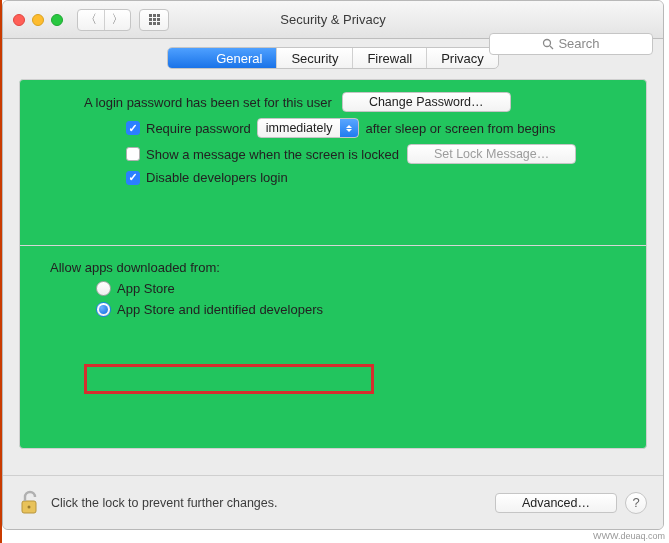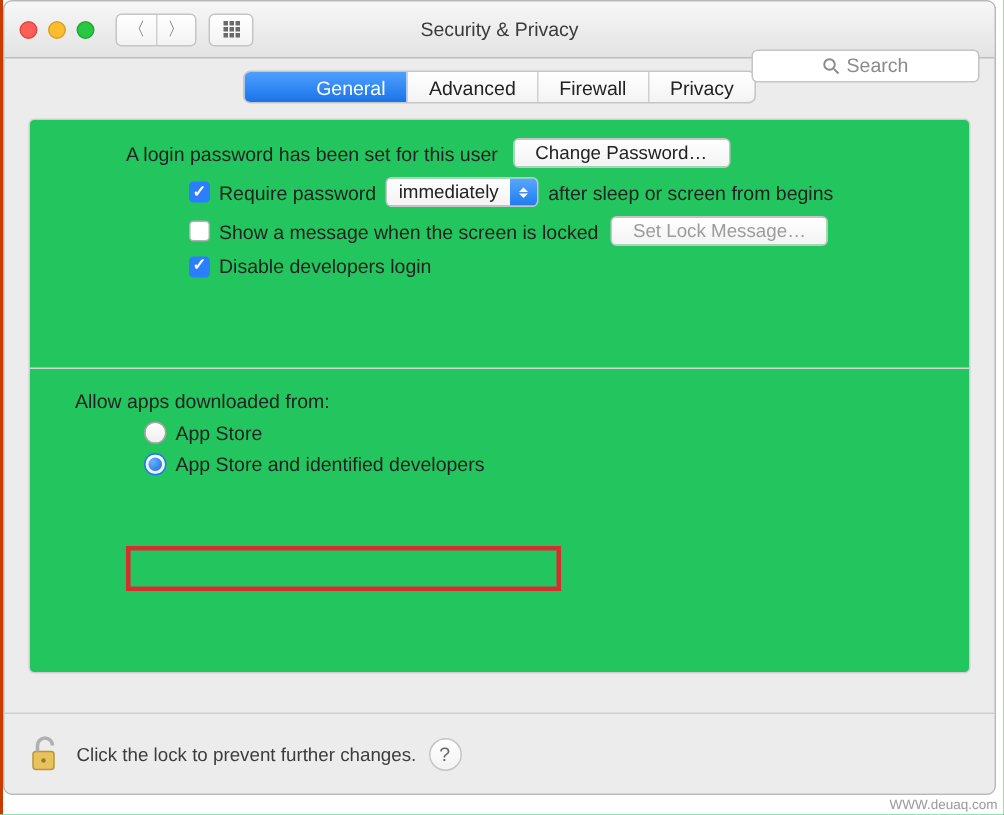--- a/index.html
+++ b/index.html
@@ -56,21 +56,21 @@
     border:1px solid #c5c5c5; border-radius:4px;
     background: linear-gradient(#ffffff,#f3f3f3);
     display:flex; align-items:center; justify-content:center;
   }
   .wintitle {
     position: absolute; left:0; right:0; text-align:center;
     font-size: 13px; color:#3a3a3a; pointer-events:none;
   }
   .searchwrap {
     margin-left: auto;
-    width: 152px; height: 22px;
+    width: 164px; height: 22px;
     border:1px solid #c5c5c5; border-radius: 4px;
     background: #ffffff;
     display:flex; align-items:center; justify-content:center;
     color:#8a8a8a; gap:4px;margin-top:48px;
   }
   .chev { font-size: 12px; color:#6b6b6b; }
   .gridicon { display:grid; grid-template-columns:repeat(3,3px); grid-template-rows:repeat(3,3px); gap:1px;}
   .gridicon span{ background:#6b6b6b; width:3px; height:3px; }
   
   .tabbar { display:flex; justify-content:center; margin-top: 8px; }
@@ -92,21 +92,21 @@
     border:1px solid #cfcfcf;
     border-radius:4px;
     padding: 12px 18px 0 18px;
     position: relative;
   }
   .row { display:flex; align-items:center; margin-bottom: 6px; }
   .row1 { margin-left: 46px; }
   .btn {
     border:1px solid #c5c5c5; border-radius:4px;
     background: linear-gradient(#ffffff,#f3f3f3);
-    height: 20px; padding: 0 14px; font-size:12.5px;
+    height: 20px; padding: 0 26px; font-size:12.5px;
     display:inline-flex; align-items:center;
     color:#222;
   }
   .btn.disabled { color:#9c9c9c; }
   .checkbox {
     width:14px; height:14px; border:1px solid #b0b0b0; border-radius:3px;
     background:#fff; display:inline-flex; align-items:center; justify-content:center;
     margin-right:6px; flex-shrink:0;
   }
   .checkbox.checked { background:#2b7fff; border-color:#2b7fff; }
@@ -212,21 +212,21 @@
       <span>Search</span>
     </div>
   </div>
 
   <div class="tabbar">
     <div class="tabs">
       <div class="tab active">
           <span>General</span>
         </div>
       <div class="tab">
-          <span>Advanced</span>
+          <span>Security</span>
         </div>
       <div class="tab">
           <span>Firewall</span>
         </div>
       <div class="tab">
           <span>Privacy</span>
         </div>
     </div>
   </div>
 
@@ -282,20 +282,21 @@
 
   <div class="footer">
     <span>
       <svg width="22" height="26" viewBox="0 0 22 26">
         <rect x="3" y="11" width="14" height="12" rx="2" fill="#e8c25a" stroke="#b8953c"></rect>
         <path d="M6 11 V7 a5 5 0 0 1 10 0" fill="none" stroke="#b0b0b0" stroke-width="2.4"></path>
         <circle cx="10" cy="17" r="1.5" fill="#9a7a2d"></circle>
       </svg>
     </span>
     <span class="locktext">Click the lock to prevent further changes.</span>
+    <span class="btn advbtn">Advanced…</span>
     <span class="help">
       <span>?</span>
     </span>
   </div>
 
 </div>
 
 <div class="watermark">WWW.deuaq.com</div>
 
 </body></html>

